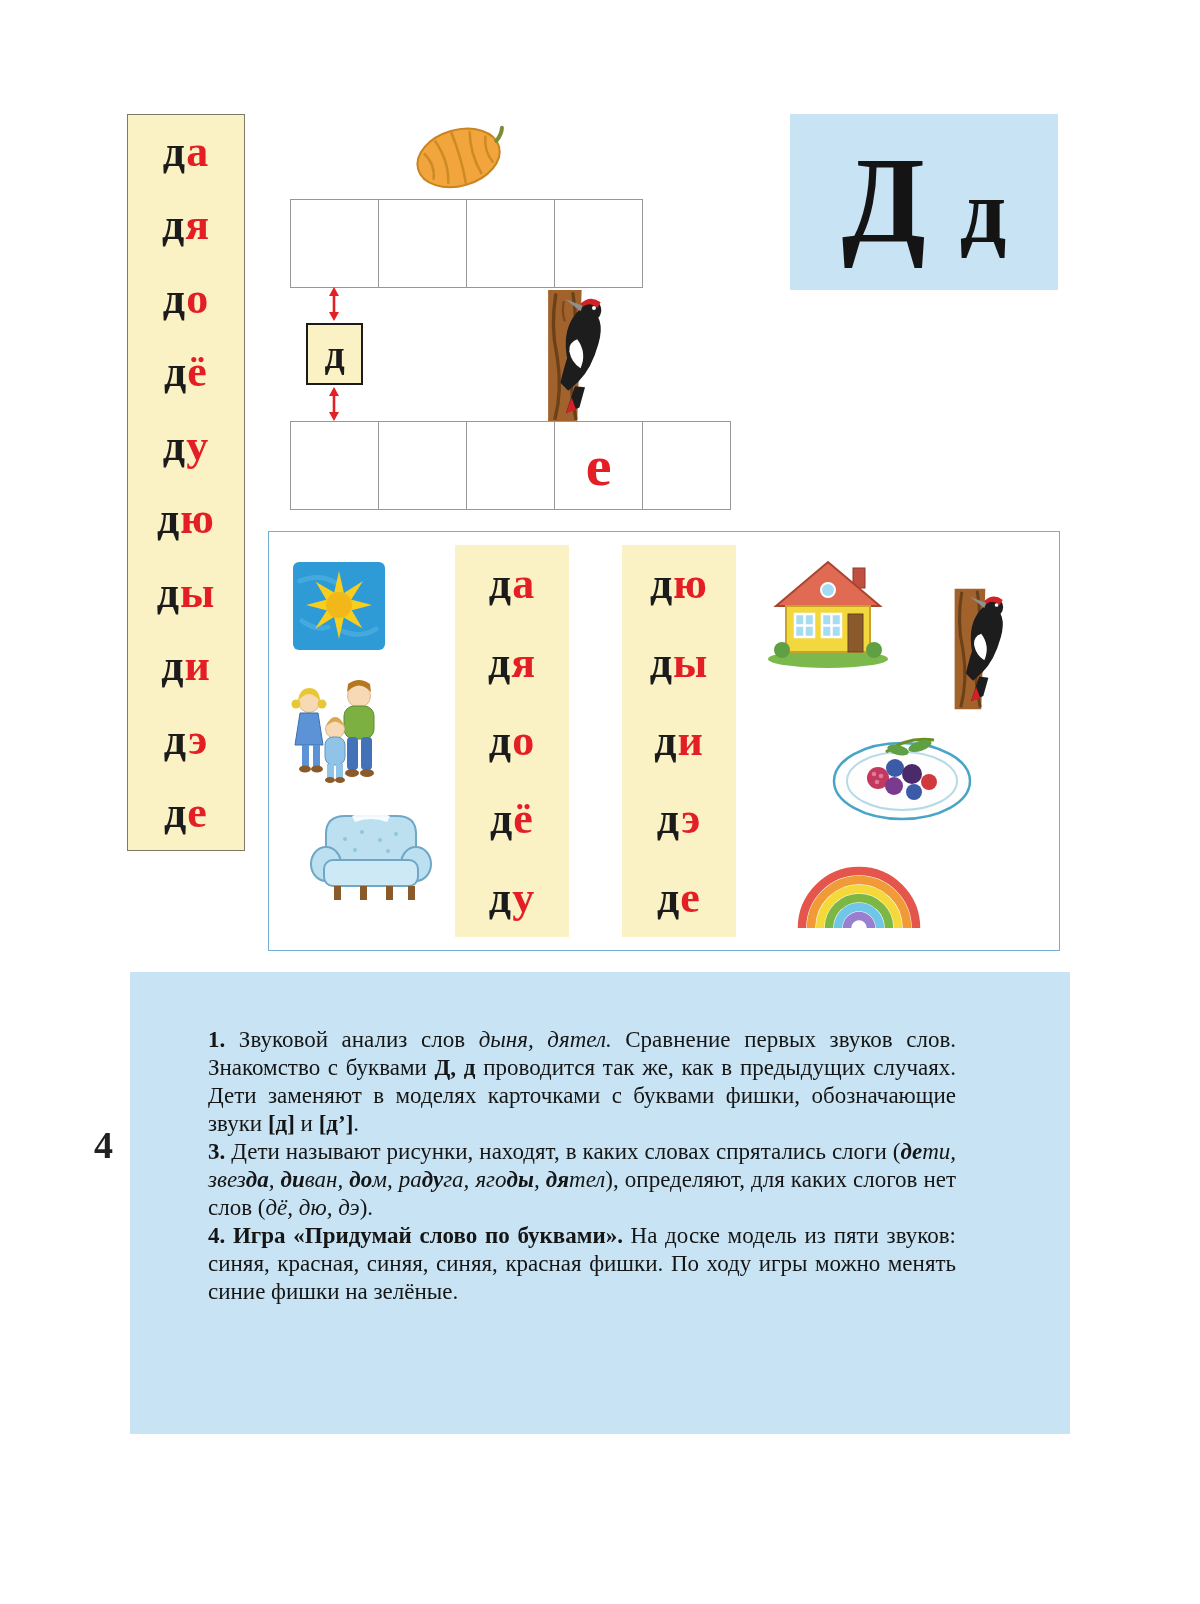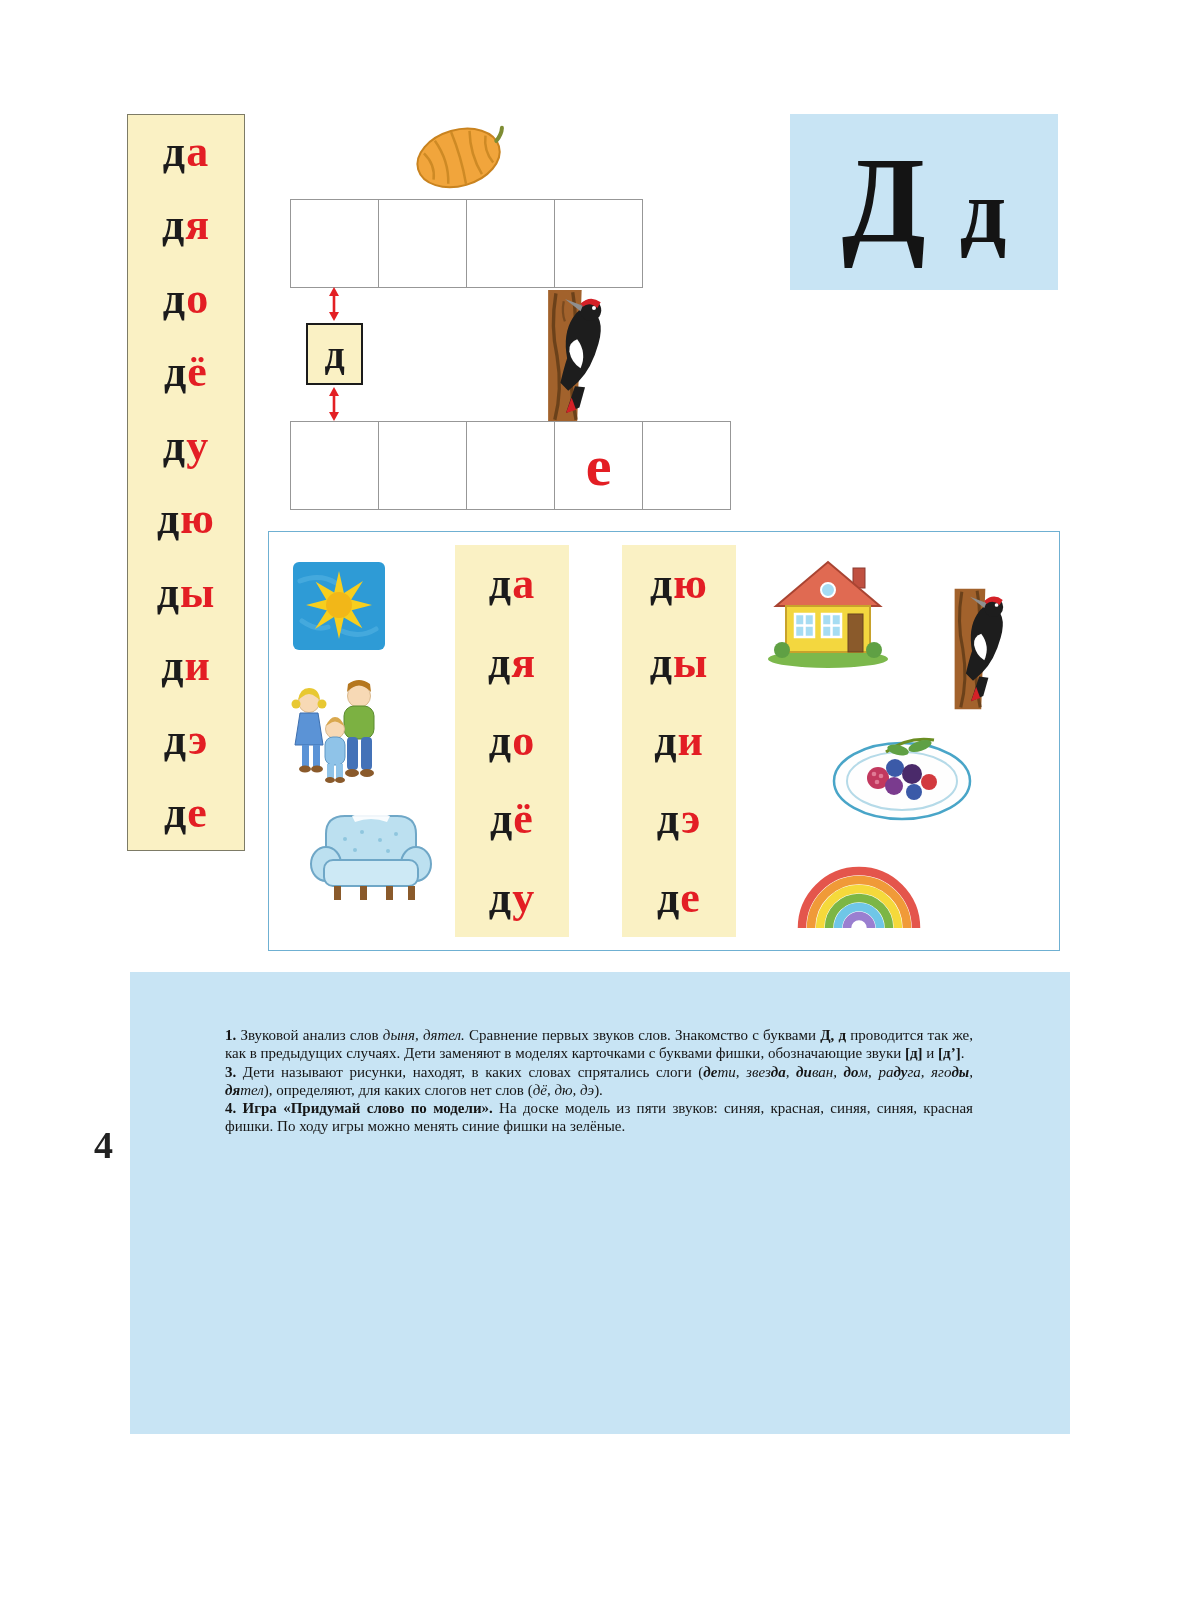--- a/index.html
+++ b/index.html
@@ -14,21 +14,21 @@
   .cells{display:flex}
   .cell{width:89px;height:89px;background:#fff;border:1px solid #979797;margin-left:-1px;display:flex;align-items:center;justify-content:center}
   .cell:first-child{margin-left:0}
   .cell .letter{color:#E31E24;font-weight:bold;font-size:58px;line-height:1}
   .letterbox{background:#C8E4F4;display:flex;align-items:baseline;justify-content:center;gap:34px;padding-top:26px}
   .letterbox .up{font-size:122px;font-weight:bold;color:#141414;line-height:1}
   .letterbox .low{font-size:92px;font-weight:bold;color:#141414;line-height:1}
   .card{background:#FAF1C4;border:2px solid #1b1b1b;display:flex;align-items:center;justify-content:center;font-size:40px;font-weight:bold;color:#1b1b1b}
   .midbox{border:1px solid #6FB0D2;background:#fff}
   .panel{background:#C8E4F4}
-  .instr{position:absolute;left:95px;top:54px;width:748px;font-size:15px;line-height:1.22;text-align:justify;color:#151515}
+  .instr{position:absolute;left:78px;top:54px;width:748px;font-size:23px;line-height:1.22;text-align:justify;color:#151515}
   .instr p{margin:0}
   .b{font-weight:bold}
   .i{font-style:italic}
   .bi{font-weight:bold;font-style:italic}
   .pagenum{font-size:38px;font-weight:bold;color:#222;line-height:1}
   .img{display:flex;align-items:center;justify-content:center}
 </style>
 </head>
 <body>
 
@@ -261,17 +261,17 @@
       <path d="M44 80 A21 21 0 0 1 86 80" stroke="#6FC6E7"></path>
       <path d="M53 80 A12 12 0 0 1 77 80" stroke="#9A7FD0"></path>
     </g>
   </svg>
 </div>
 
 <div class="abs panel" style="left:130px;top:972px;width:940px;height:462px">
   <div class="instr">
     <p><span class="b">1.</span><span> Звуковой анализ слов </span><span class="i">дыня, дятел.</span><span> Сравнение первых звуков слов. Знакомство с буквами </span><span class="b">Д, д</span><span> проводится так же, как в предыдущих случаях. Дети заменяют в моделях карточками с буквами фишки, обозначающие звуки </span><span class="b">[д]</span><span> и </span><span class="b">[д’]</span><span>.</span></p>
     <p><span class="b">3.</span><span> Дети называют рисунки, находят, в каких словах спрятались слоги (</span><span class="bi">де</span><span class="i">ти, звез</span><span class="bi">да</span><span class="i">, </span><span class="bi">ди</span><span class="i">ван, </span><span class="bi">до</span><span class="i">м, ра</span><span class="bi">ду</span><span class="i">га, яго</span><span class="bi">ды</span><span class="i">, </span><span class="bi">дя</span><span class="i">тел</span><span>), определяют, для каких слогов нет слов (</span><span class="i">дё, дю, дэ</span><span>).</span></p>
-    <p><span class="b">4.</span><span> </span><span class="b">Игра «Придумай слово по модели».</span><span> На доске модель из пяти звуков: синяя, красная, синяя, синяя, красная фишки. По ходу игры можно менять синие фишки на зелёные.</span></p>
+    <p><span class="b">4.</span><span> </span><span class="b">Игра «Придумай слово по буквами».</span><span> На доске модель из пяти звуков: синяя, красная, синяя, синяя, красная фишки. По ходу игры можно менять синие фишки на зелёные.</span></p>
   </div>
 </div>
 
 <div class="abs pagenum" style="left:94px;top:1126px">4</div>
 
 </body></html>

